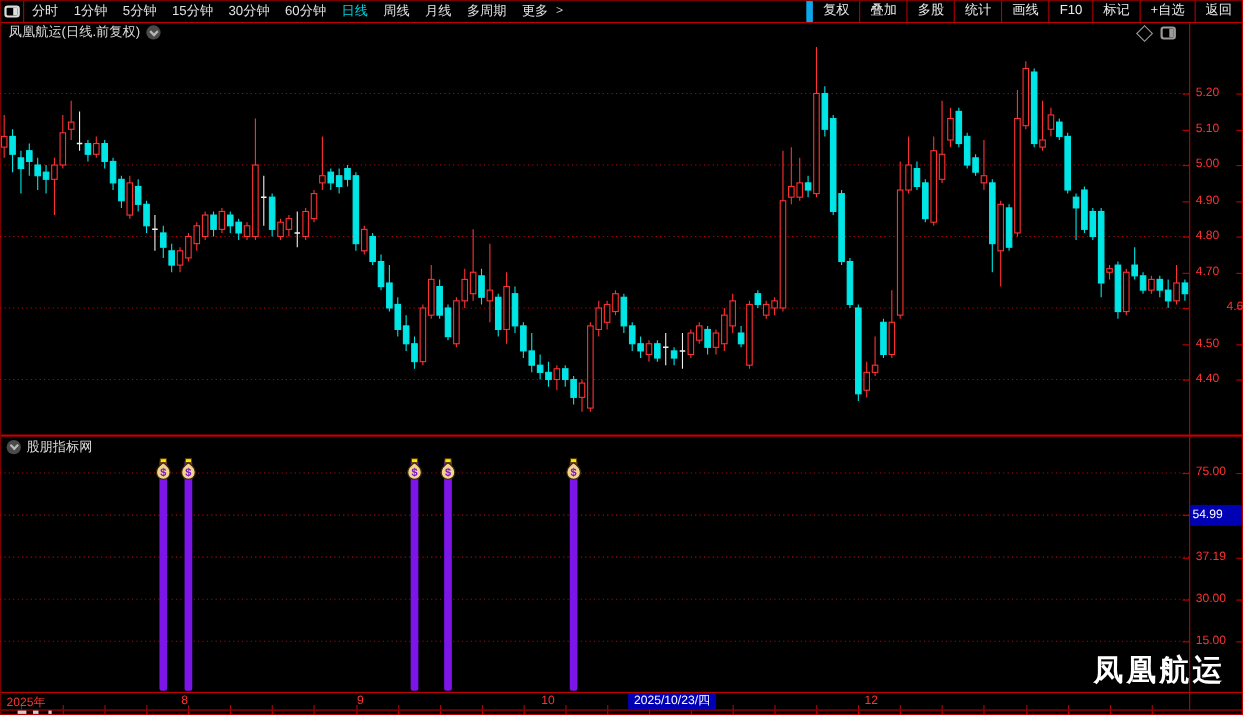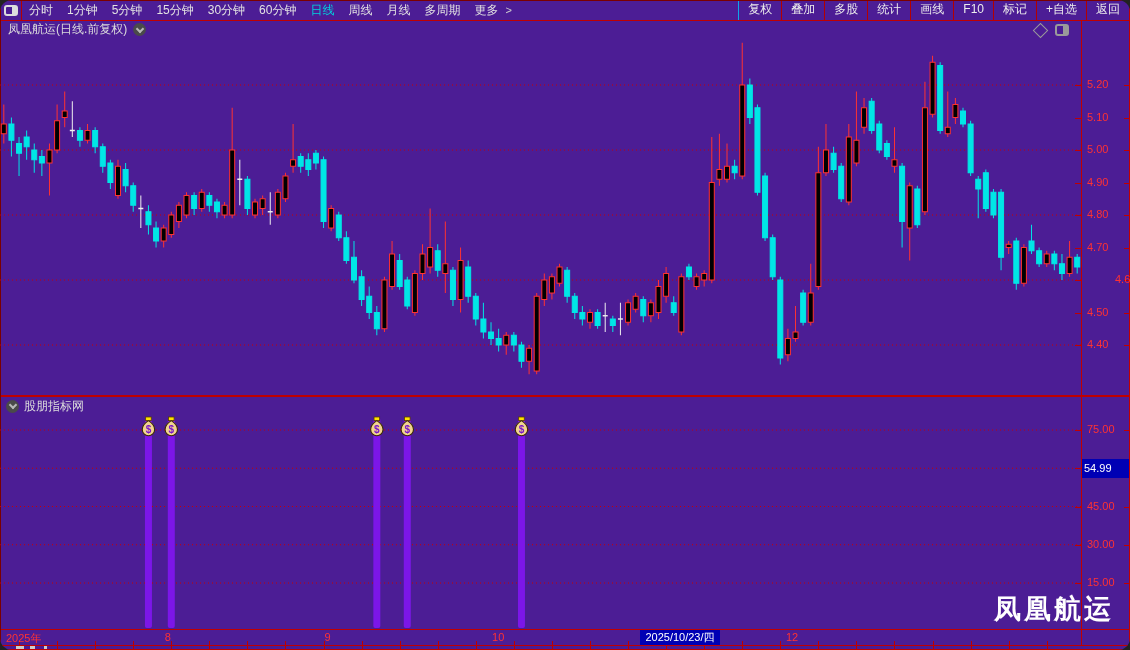--- a/index.html
+++ b/index.html
@@ -1,28 +1,28 @@
 <!DOCTYPE html>
 <html><head>
 <meta charset="utf-8">
 <style>
   html,body{margin:0;padding:0;background:#222;}
-  #app{position:relative;width:1130px;height:650px;background:#4c1d95;overflow:hidden;
-       font-family:"Liberation Sans",sans-serif;color:#e6e6e6;border-radius:12px;}
+  #app{position:relative;width:1130px;height:650px;background:#000000;overflow:hidden;
+       font-family:"Liberation Sans",sans-serif;color:#e6e6e6;}
   
   #menubar{position:absolute;left:0;top:0;width:1130px;height:20px;display:flex;align-items:center;}
   #menu-toggle{width:22px;height:20px;display:flex;align-items:center;justify-content:center;
        border-right:1px solid #b40000;box-sizing:border-box;}
   .tgl{width:14px;height:11px;border:2px solid #ddd;border-radius:3px;position:relative;box-sizing:border-box;}
   .tgl::after{content:"";position:absolute;right:0;top:0;bottom:0;width:4px;background:#ddd;}
   #menu-left{display:flex;align-items:center;height:20px;}
   .mitem{font-size:12px;color:#e2e2e2;padding:0 7px;line-height:20px;cursor:default;white-space:nowrap;}
   .mitem.active{color:#00d2dc;}
   .marrow{color:#cfcfcf;font-size:11px;padding-left:0px;}
-  #menu-right{position:absolute;right:1px;top:0;height:20px;display:flex;border-left:1px solid #0ea5e9;}
+  #menu-right{position:absolute;right:1px;top:0;height:20px;display:flex;border-left:6px solid #0ea5e9;}
   .rbtn{font-size:12px;color:#ececec;line-height:19px;padding:0 9px;border-right:1px solid #b40000;
         box-sizing:border-box;white-space:nowrap;}
   .rbtn:last-child{border-right:none;}
   
   #title-row{position:absolute;left:8px;top:22px;height:15px;display:flex;align-items:center;z-index:6;}
   #chart-title{font-size:12px;color:#dcdcdc;margin-right:6px;}
   .chev{width:13px;height:13px;border-radius:50%;background:#4a4a4a;display:inline-flex;
         align-items:center;justify-content:center;flex:0 0 auto;}
   .chev::after{content:"";width:4px;height:4px;border-right:2px solid #b8b8b8;border-bottom:2px solid #b8b8b8;
         transform:rotate(45deg);margin-top:-2px;}
@@ -37,21 +37,21 @@
   #ind-header{position:absolute;left:6px;top:399px;height:14px;display:flex;align-items:center;z-index:6;}
   #ind-title{font-size:12px;color:#dcdcdc;margin-left:5px;}
   
   .plabel{position:absolute;left:1087px;width:38px;text-align:left;font-size:11px;color:#ff3232;z-index:4;}
   #cur-val{position:absolute;left:1082px;top:459px;width:47px;height:19px;background:#0000b4;color:#fff;
         font-size:11px;line-height:19px;padding-left:2px;box-sizing:border-box;z-index:5;}
   
   #time-axis{position:absolute;left:0;top:630px;width:1130px;height:15px;z-index:4;}
   #year-label{position:absolute;left:6px;top:1px;font-size:11px;color:#ff3232;}
   .mon{position:absolute;top:1px;font-size:11px;color:#ff3232;}
-  #date-box{position:absolute;left:640px;top:0px;width:80px;height:15px;background:#0000b4;color:#fff;
+  #date-box{position:absolute;left:571px;top:0px;width:80px;height:15px;background:#0000b4;color:#fff;
         font-size:11px;line-height:15px;text-align:center;z-index:6;}
   
   .hline,.vline,.tick{position:absolute;background:#c00000;}
   
   #watermark{position:absolute;right:16px;top:594px;z-index:50;text-align:center;color:#fff;}
   #wm1{font-size:27px;font-weight:bold;letter-spacing:3px;line-height:30px;}
   #wm2{font-family:"Liberation Serif",serif;font-size:19px;font-weight:bold;line-height:22px;}
 </style>
 </head>
 <body>
@@ -745,21 +745,21 @@
 <div class="plabel" style="top: 78px;">5.20</div>
     <div class="plabel" style="top: 110.5px;">5.10</div>
     <div class="plabel" style="top: 143px;">5.00</div>
     <div class="plabel" style="top: 175.5px;">4.90</div>
     <div class="plabel" style="top: 208px;">4.80</div>
     <div class="plabel" style="top: 240.5px;">4.70</div>
     <div class="plabel" style="top: 273px; margin-left: 28px;">4.60</div>
     <div class="plabel" style="top: 305.5px;">4.50</div>
     <div class="plabel" style="top: 338px;">4.40</div>
     <div class="plabel" style="top: 423px;">75.00</div>
-    <div class="plabel" style="top: 499.5px;">45.00</div>
+    <div class="plabel" style="top: 499.5px;">37.19</div>
     <div class="plabel" style="top: 537.75px;">30.00</div>
     <div class="plabel" style="top: 576px;">15.00</div>
     <div class="tick" style="left: 1075px; top: 85px; width: 6px; height: 1px;"></div>
     <div class="tick" style="left: 1124px; top: 85px; width: 5px; height: 1px;"></div>
     <div class="tick" style="left: 1075px; top: 117.5px; width: 6px; height: 1px;"></div>
     <div class="tick" style="left: 1124px; top: 117.5px; width: 5px; height: 1px;"></div>
     <div class="tick" style="left: 1075px; top: 150px; width: 6px; height: 1px;"></div>
     <div class="tick" style="left: 1124px; top: 150px; width: 5px; height: 1px;"></div>
     <div class="tick" style="left: 1075px; top: 182.5px; width: 6px; height: 1px;"></div>
     <div class="tick" style="left: 1124px; top: 182.5px; width: 5px; height: 1px;"></div>

